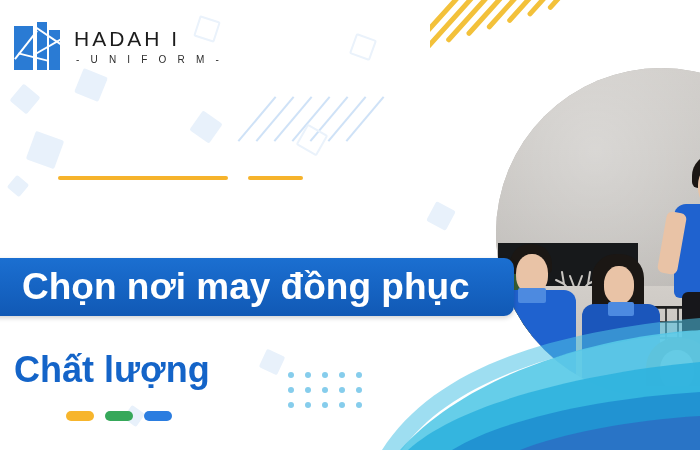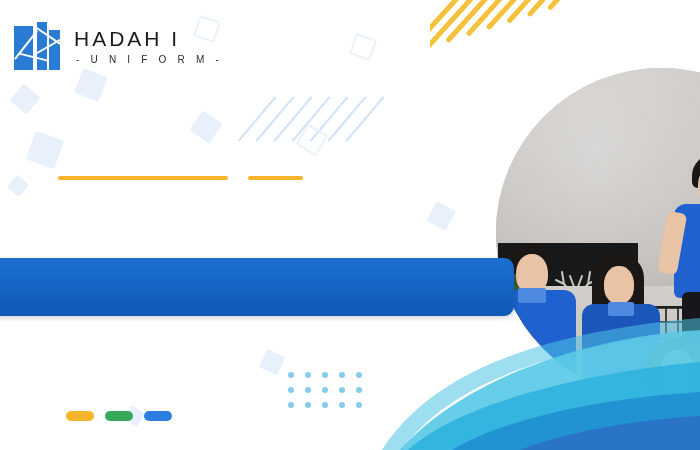--- a/index.html
+++ b/index.html
@@ -343,21 +343,23 @@
     </div>
     <div id="logo-name">HADAH I</div>
     <div id="logo-sub">- U N I F O R M -</div>
   </div>
 
   <div id="dash-long" style="background: rgb(246, 179, 43);"></div>
   <div id="dash-short" style="background: rgb(246, 179, 43);"></div>
 
 
   <div id="headline-band"></div>
-
+  <div id="headline-2" style="color: rgb(255, 255, 255);">Chọn nơi may đồng phục</div>
+
+  <div id="headline-3" style="color: rgb(20, 100, 200);">Chất lượng</div>
 
   <div id="pills">
       <div class="pill" style="background: rgb(247, 181, 44); left: 0px; top: 0px;"></div>
       <div class="pill" style="background: rgb(54, 168, 90); left: 39px; top: 0px;"></div>
       <div class="pill" style="background: rgb(43, 125, 224); left: 78px; top: 0px;"></div>
     </div>
 
 </div>
 
 </body></html>

